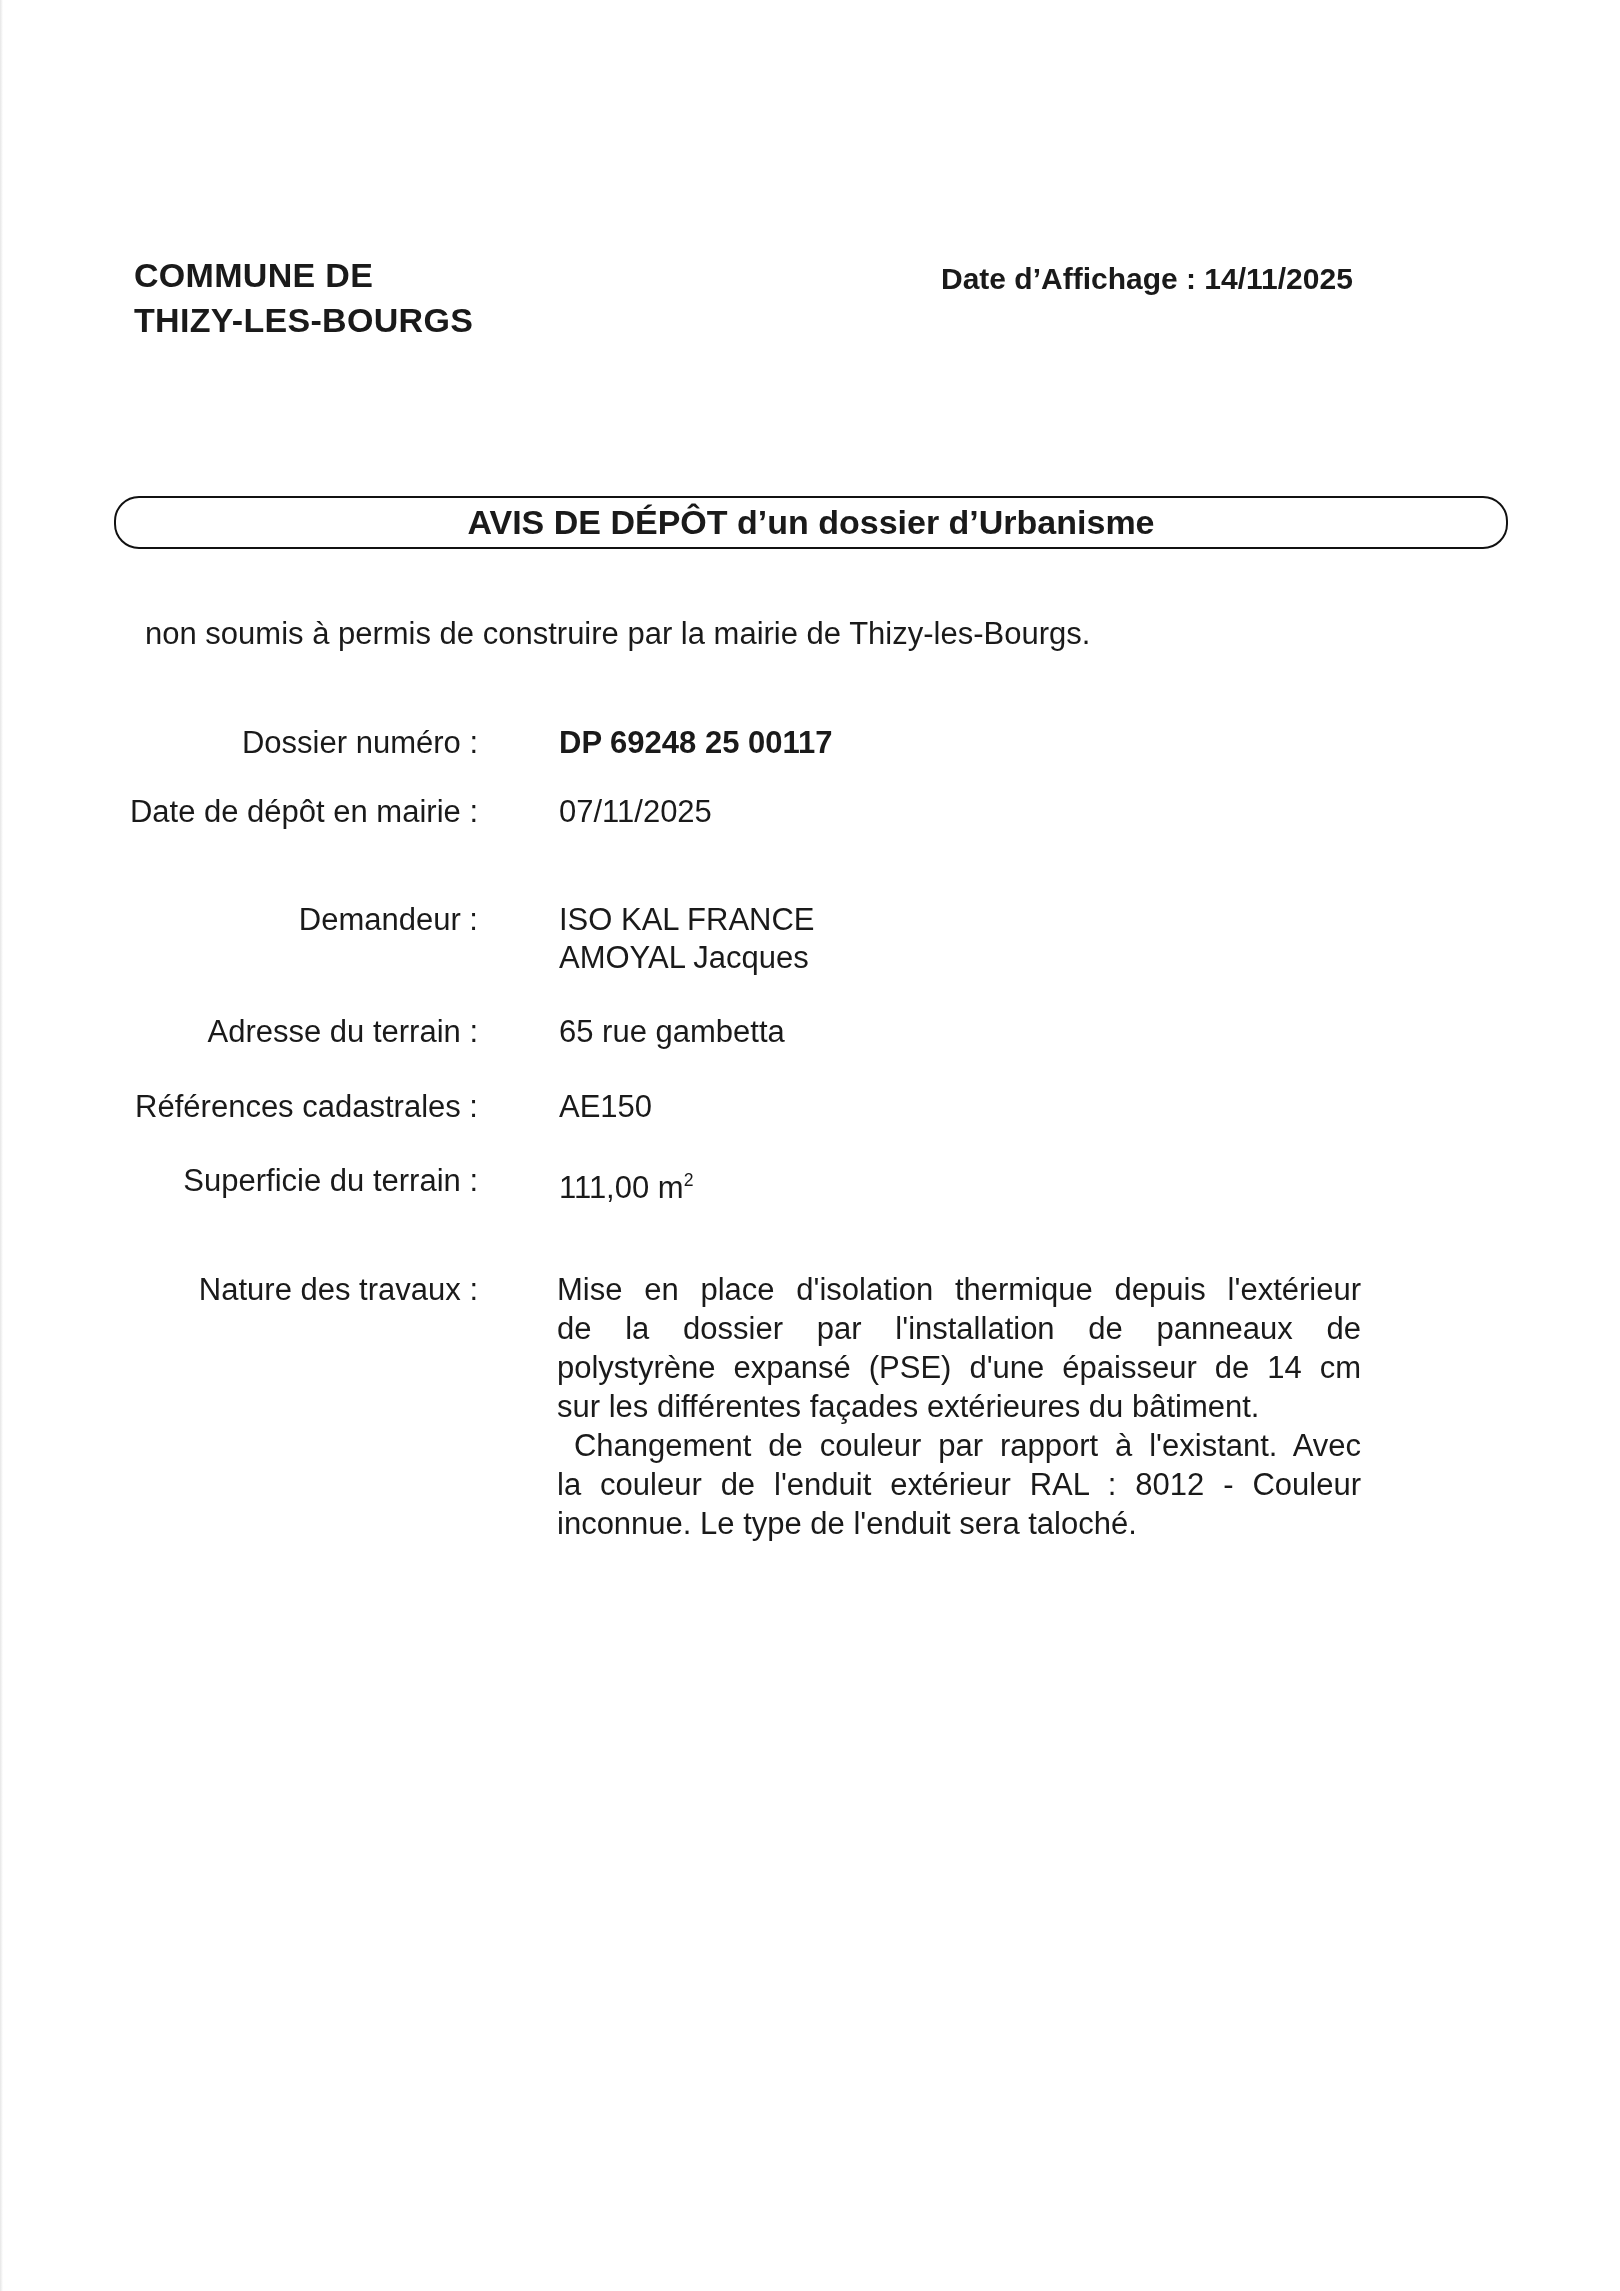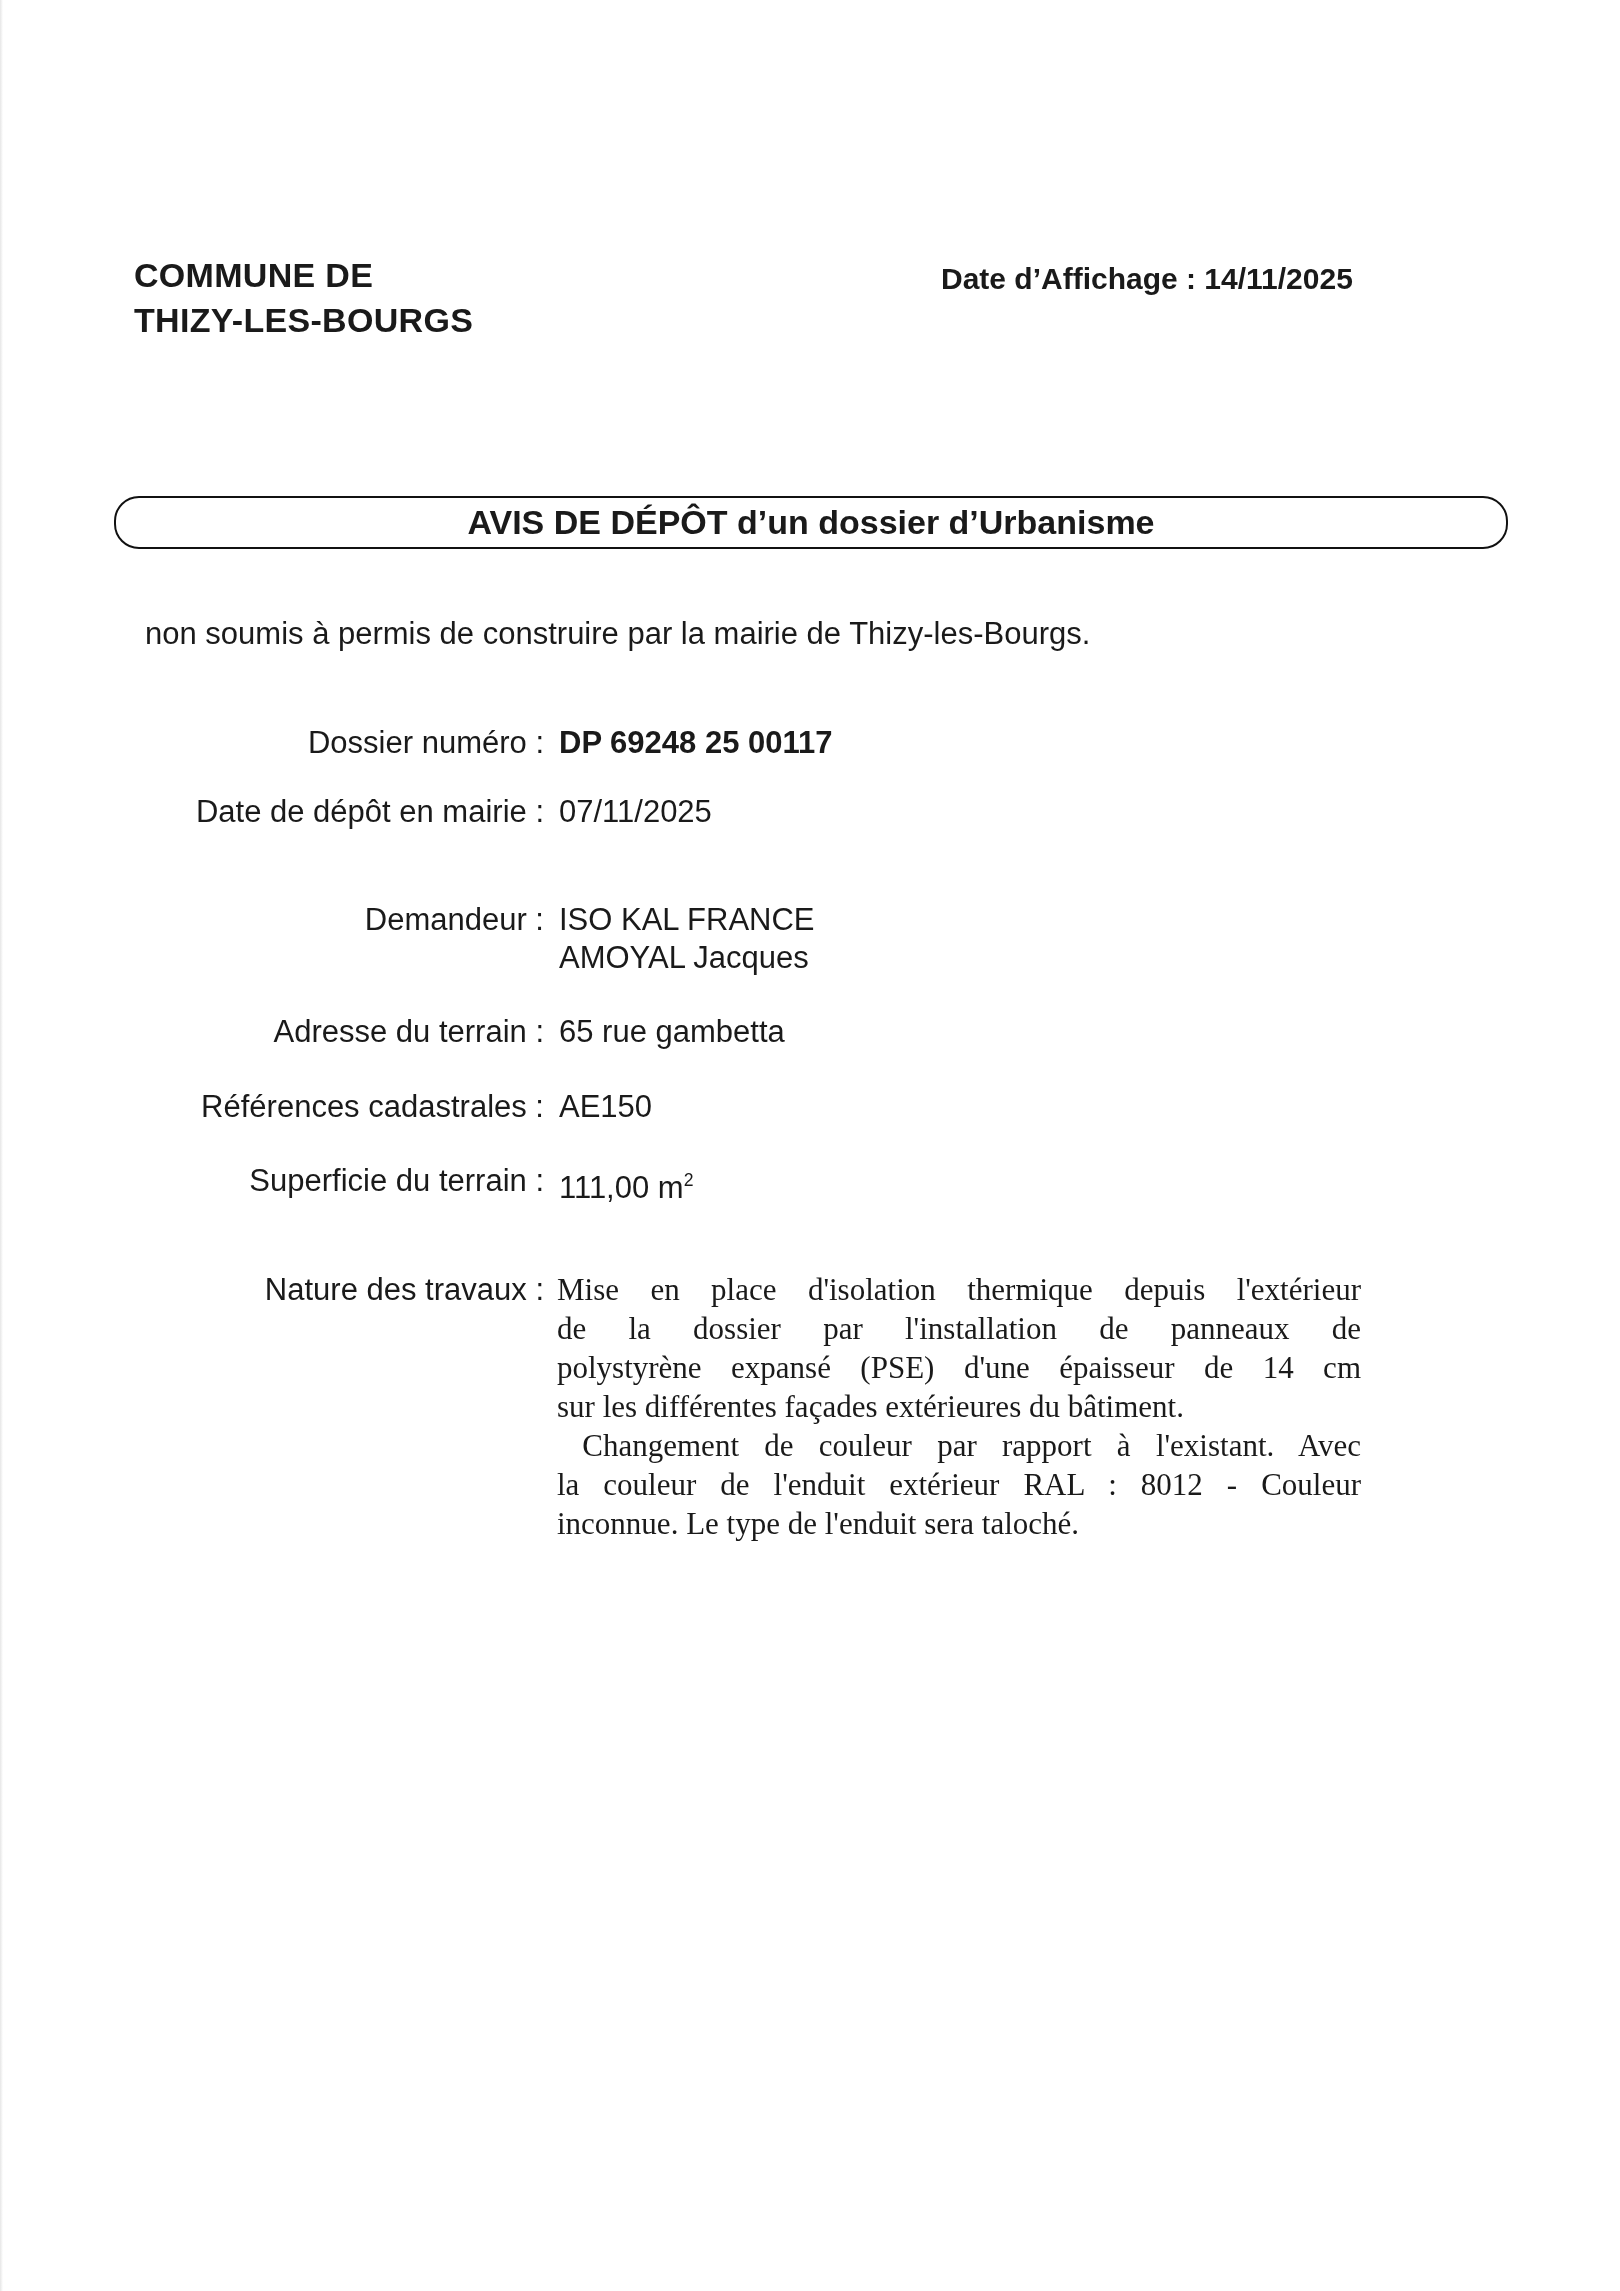--- a/index.html
+++ b/index.html
@@ -37,32 +37,32 @@
   }
   .intro {
     position: absolute; left: 145px; top: 614px; width: 1353px;
     font-size: 31px; line-height: 40px;
   }
   .row {
     position: absolute; left: 0; width: 1620px;
     font-size: 31px; line-height: 39px;
   }
   .row .label {
-    position: absolute; right: 1076px; text-align: center; white-space: nowrap;
+    position: absolute; right: 1142px; text-align: center; white-space: nowrap;
   }
   .row .value {
     position: absolute; left: 559px; white-space: nowrap;
   }
   .row .value.bold { font-weight: bold; }
   .nature {
     position: absolute; left: 557px; width: 804px;
     font-size: 31px; line-height: 39px;
     text-align: justify;
   }
-  .nature .line { display: block; text-align: justify; text-align-last: justify; font-family: Liberation Serif, serif; }
+  .nature .line { display: block; text-align: justify; text-align-last: justify; }
   .nature .line.last { text-align-last: left; }
   sup { font-size: 17.6px; vertical-align: 11.8px; }
 </style>
 </head>
 <body>
 
 <div class="left-edge"></div>
 
 <div class="commune">
   <div>COMMUNE DE</div>

